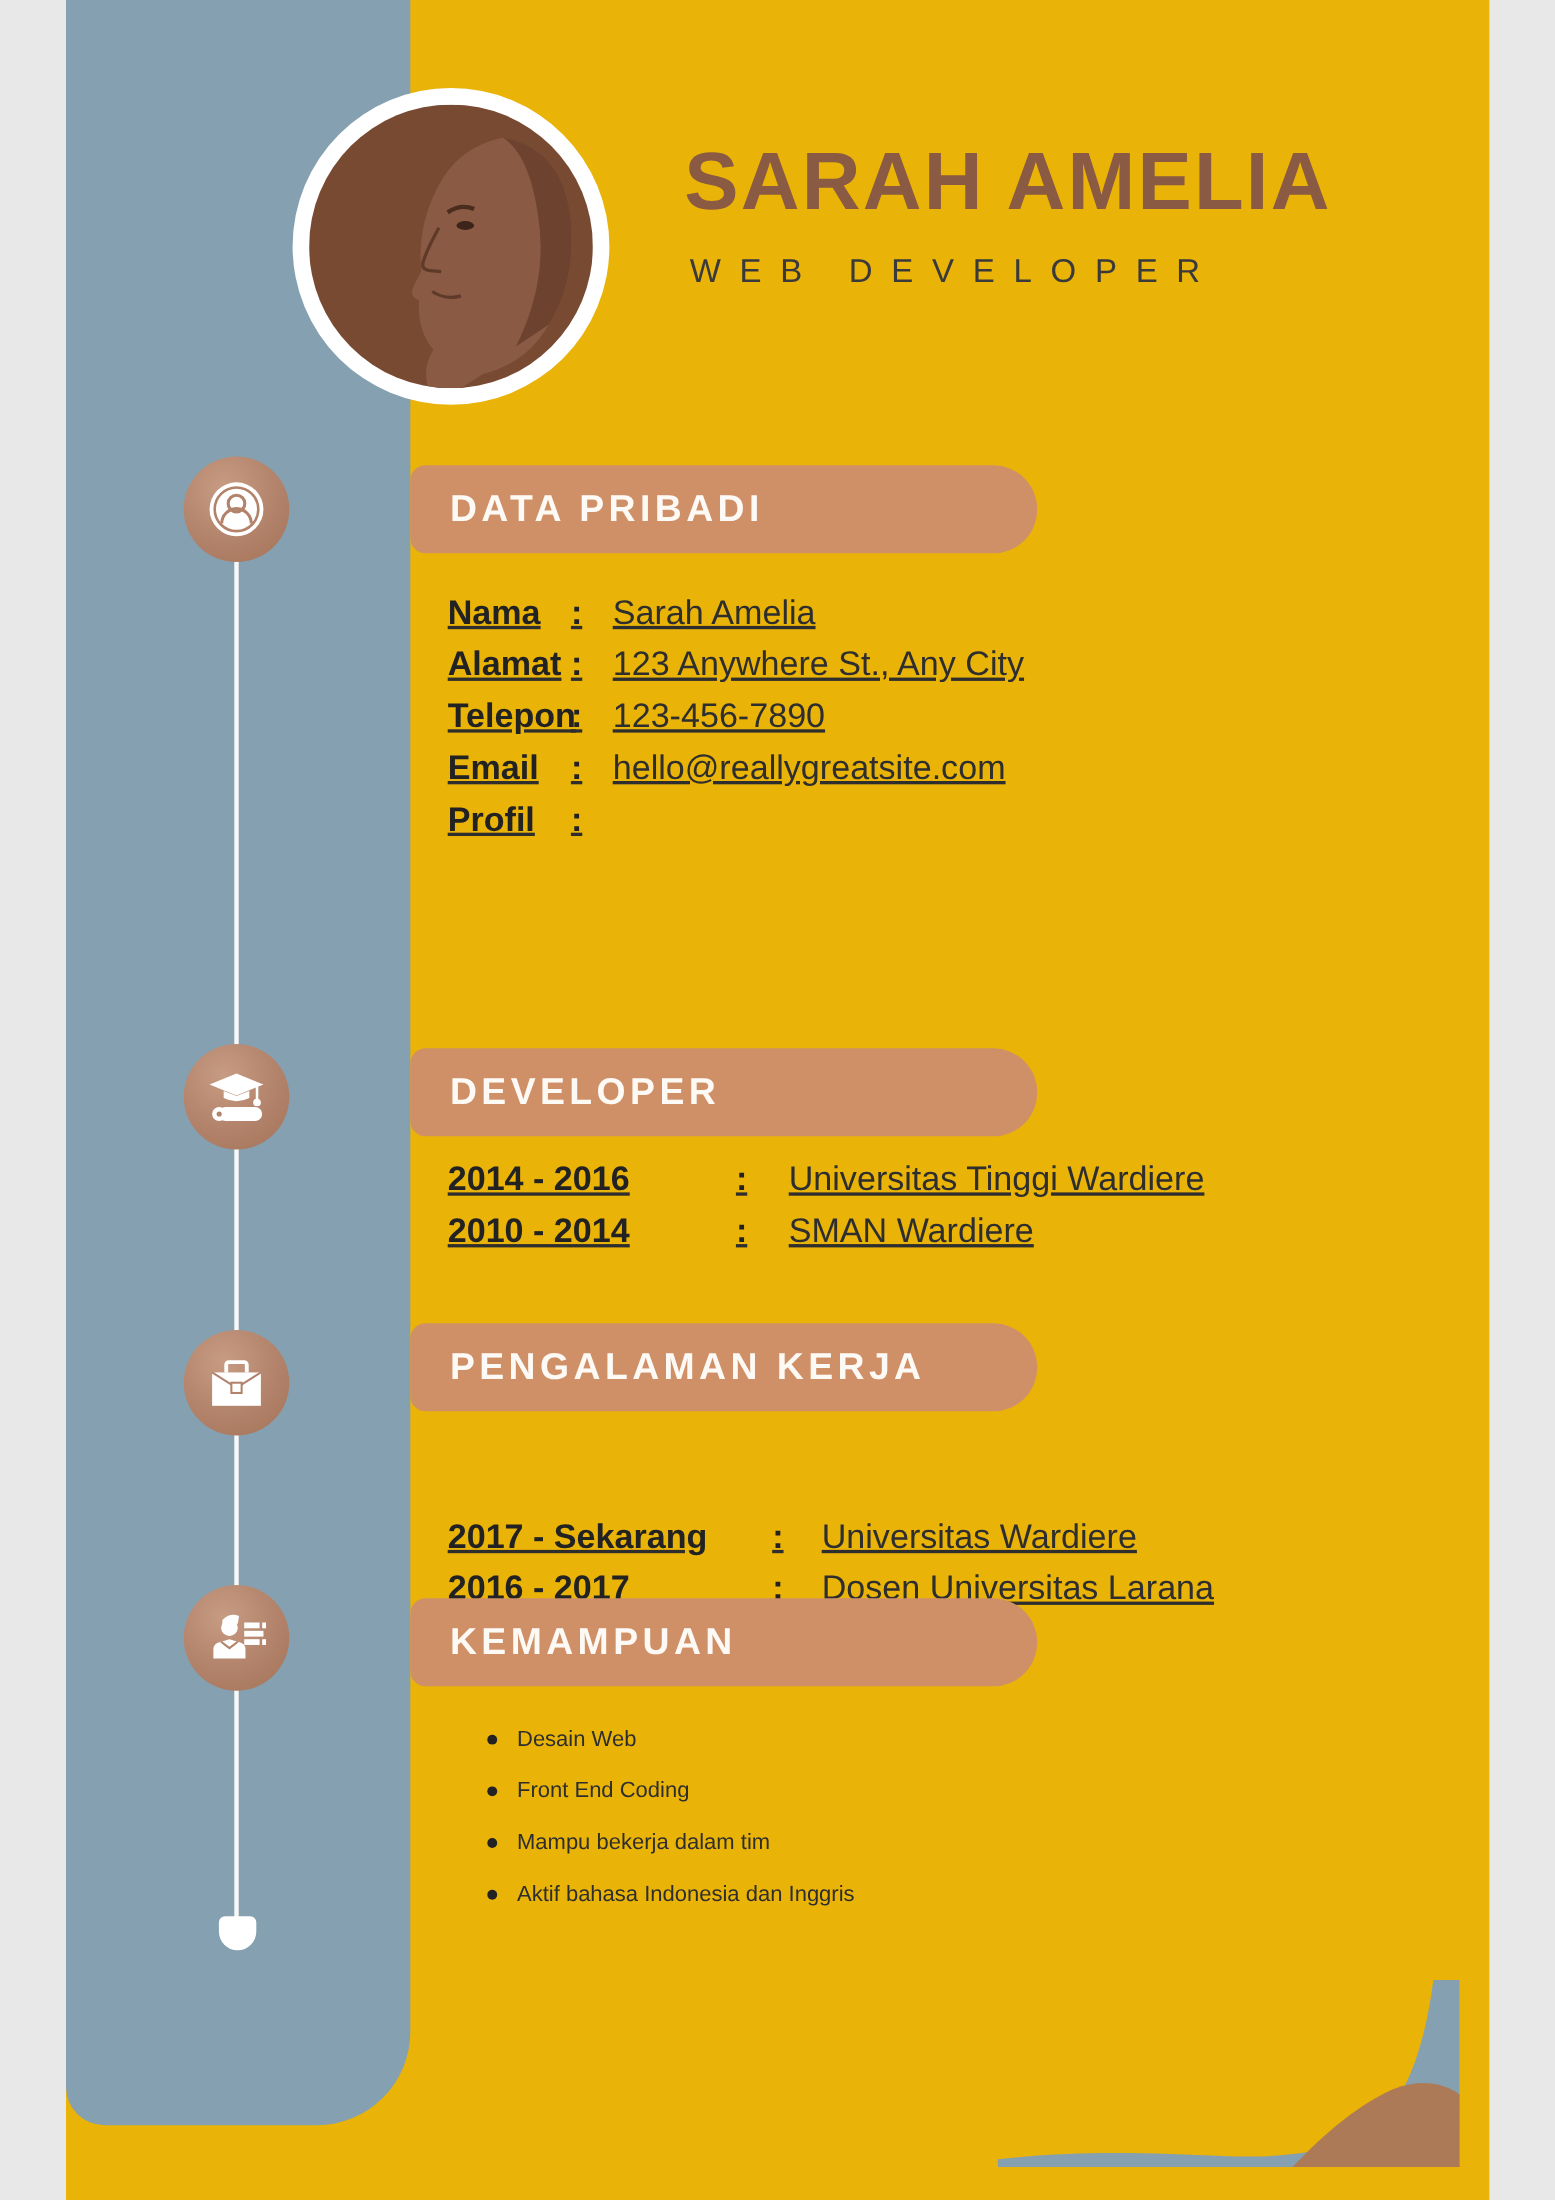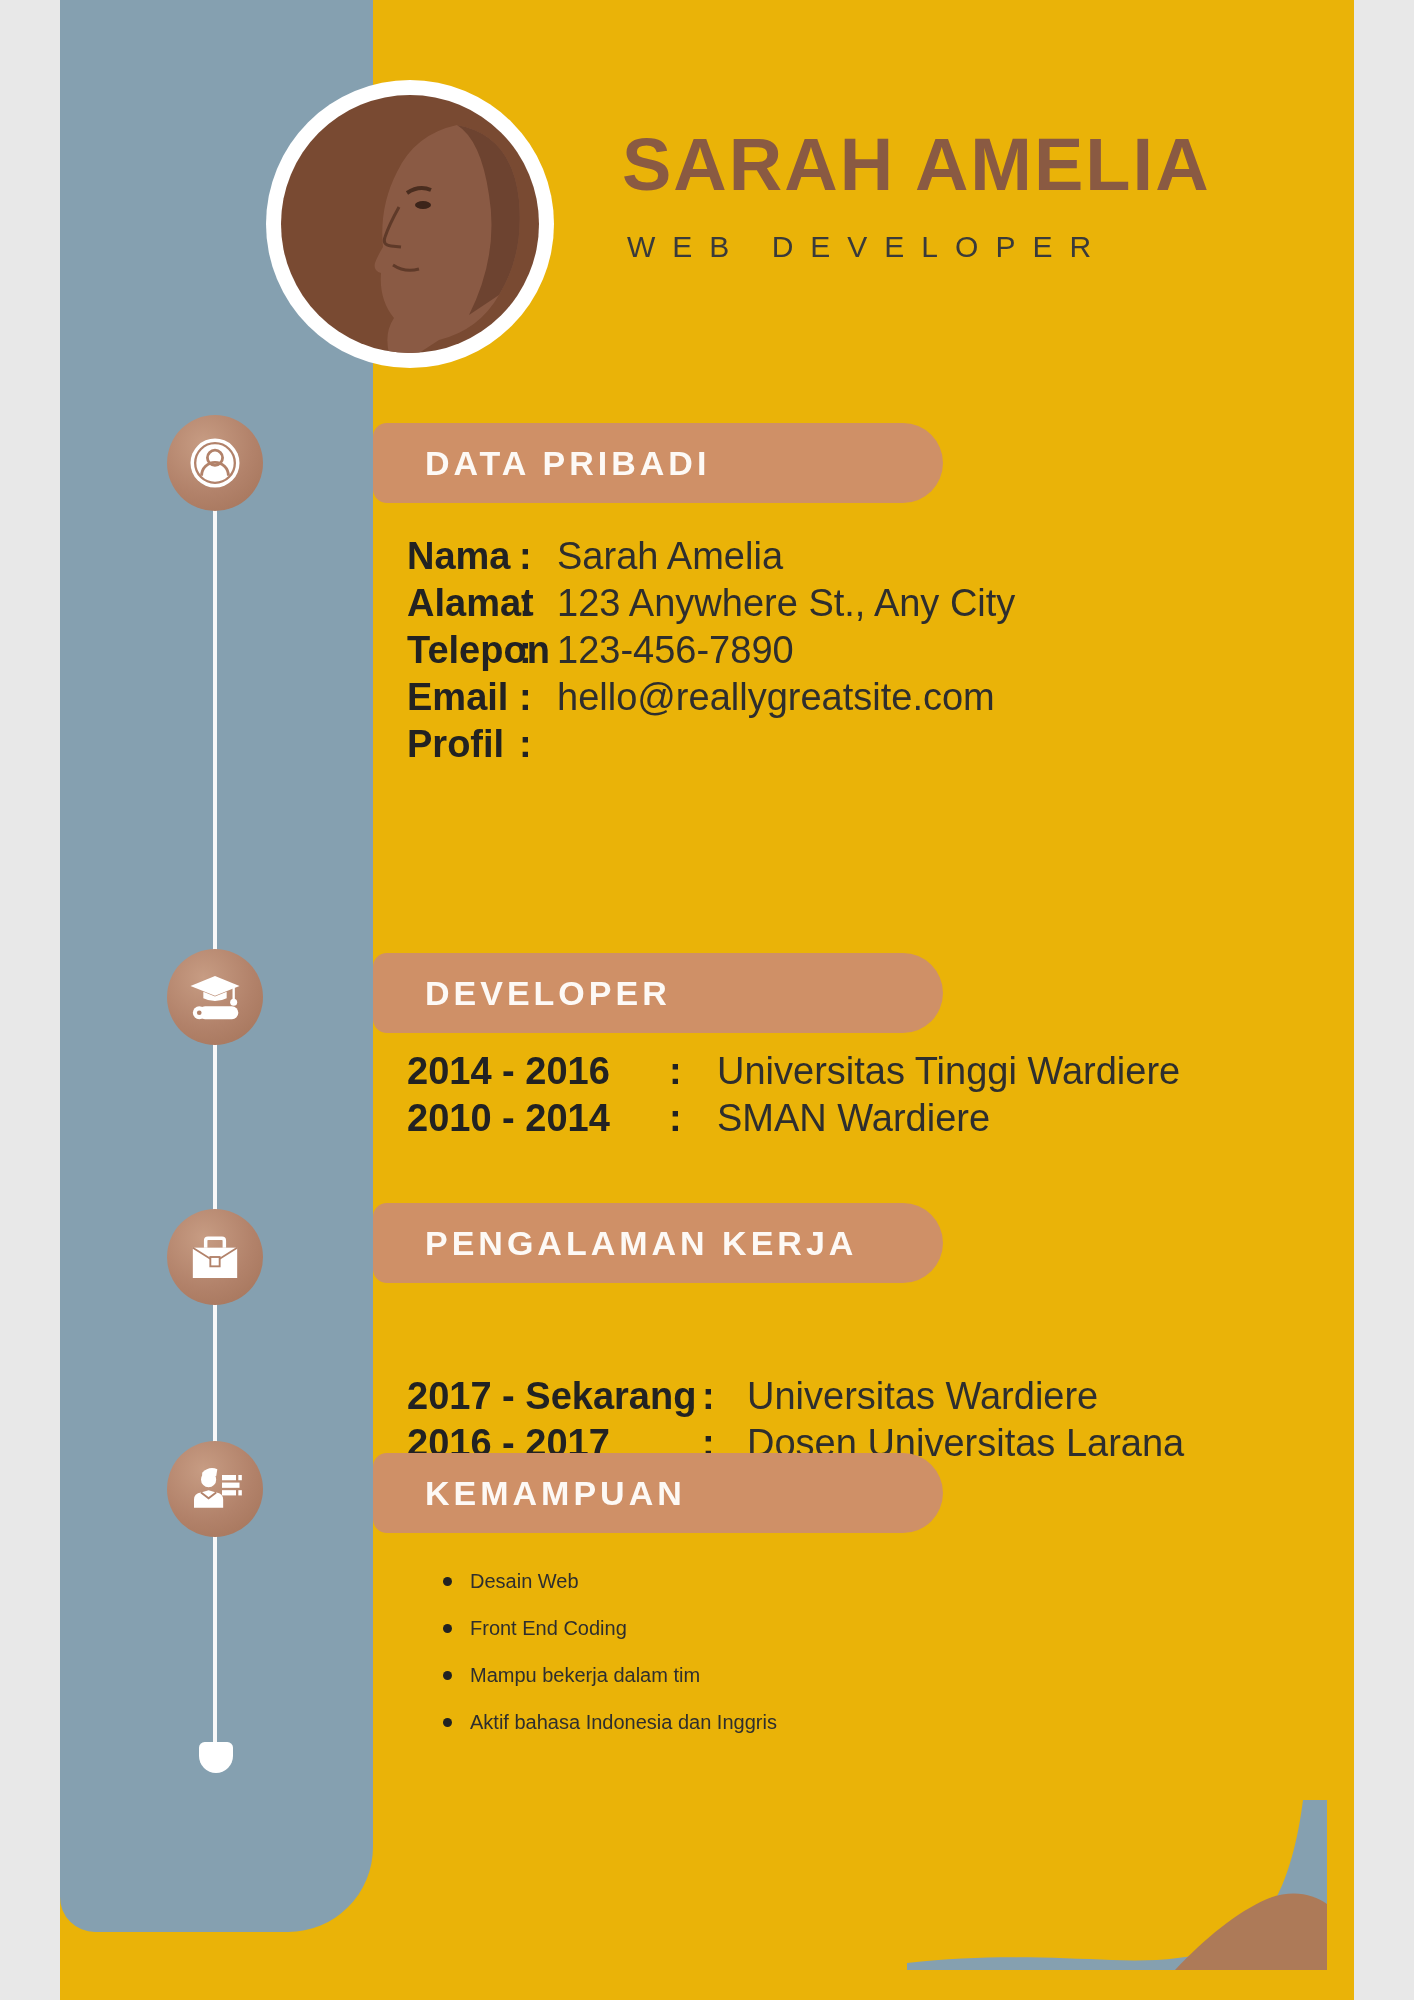--- a/index.html
+++ b/index.html
@@ -41,29 +41,29 @@
     white-space:nowrap;
   }
   .role{
     position:absolute;left:567px;top:230px;
     font-size:30px;letter-spacing:17px;color:#3a3a3a;white-space:nowrap;
   }
   
   .pill{
     position:absolute;left:313px;width:570px;height:80px;
     background:#cf9067;border-radius:14px 40px 40px 14px;
-    display:flex;align-items:center;padding-left:52px;box-sizing:border-box;
+    display:flex;align-items:center;padding-left:36px;box-sizing:border-box;
     z-index:2;
   }
   .pill span{
     color:#fdf9f5;font-size:34px;font-weight:bold;letter-spacing:4px;white-space:nowrap;
   }
   .pill-data{top:423px;} .pill-edu{top:953px;} .pill-work{top:1203px;} .pill-skill{top:1453px;}
   
-  .rows{position:absolute;left:347px;width:800px;font-size:38px;line-height:47px;}
+  .rows{position:absolute;left:347px;width:800px;font-size:31px;line-height:47px;text-decoration:underline;}
   .rows-data{top:533px;}
   .rows-edu{top:1048px;}
   .rows-work{top:1373px;}
   .row{display:grid;}
   .rows-data .row{grid-template-columns:112px 38px 1fr;}
   .rows-edu .row{grid-template-columns:262px 48px 1fr;}
   .rows-work .row{grid-template-columns:295px 45px 1fr;}
   .lbl{font-weight:bold;color:#222222;}
   .colon{font-weight:bold;color:#222222;}
   .val{color:#2e2e2e;}

